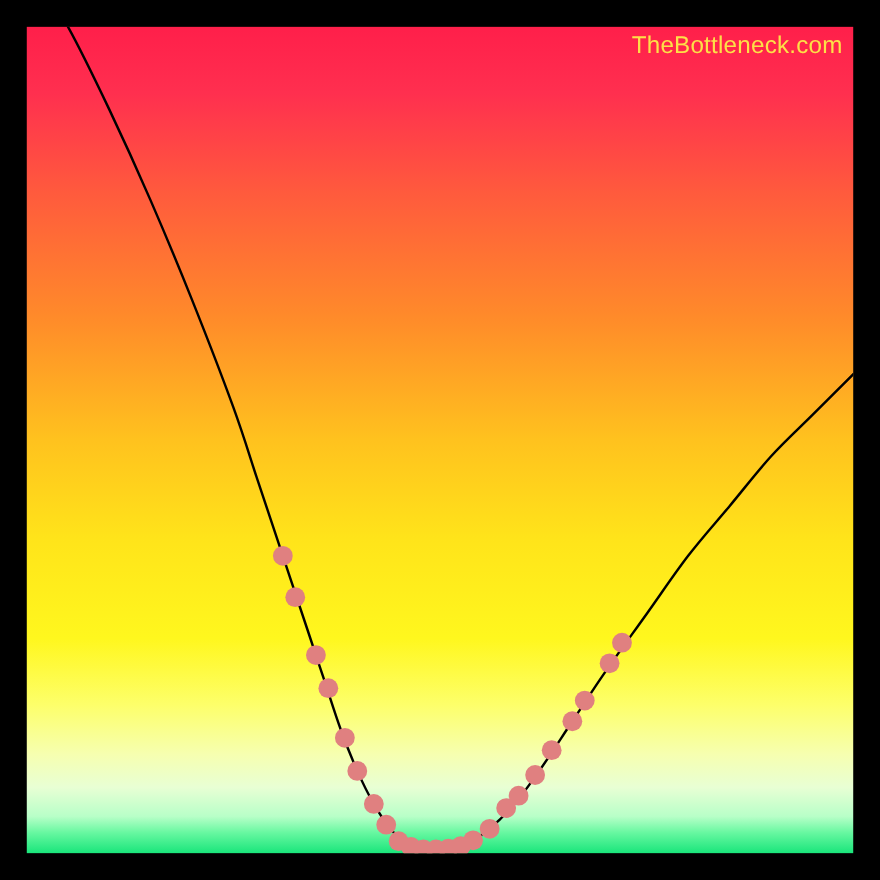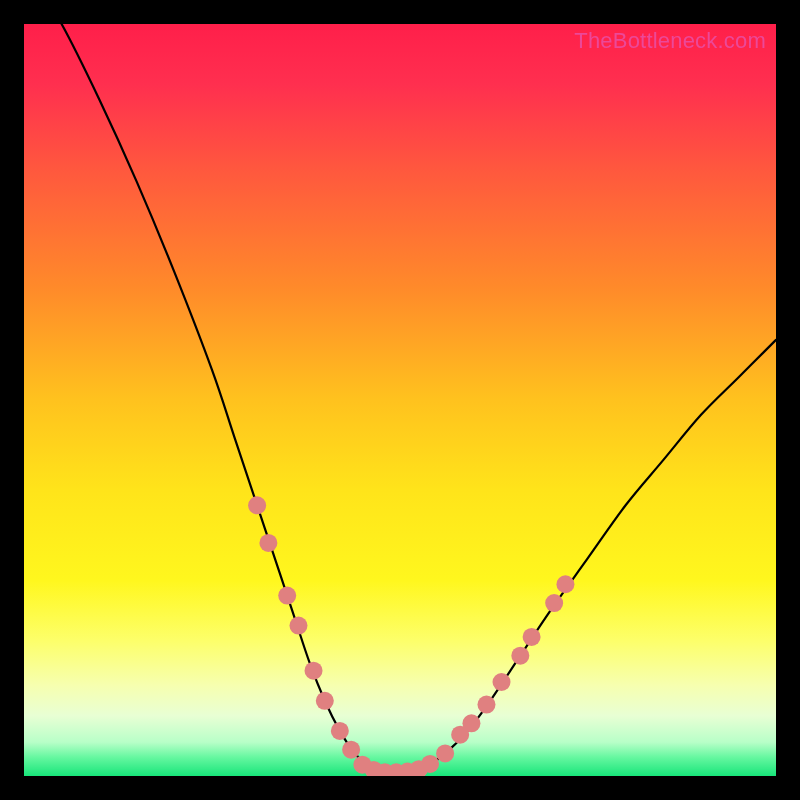--- a/index.html
+++ b/index.html
@@ -24,21 +24,21 @@
     left: 24px;
     top: 24px;
     width: 752px;
     height: 752px;
     overflow: hidden;
   }
   .watermark {
     position: absolute;
     top: 4px;
     right: 10px;
-    color: #ec4899;
+    color: #fde047;
     font-size: 22px;
     font-weight: 400;
     letter-spacing: 0.2px;
     user-select: none;
   }
   svg {
     display: block;
   }
 </style>
 </head>

